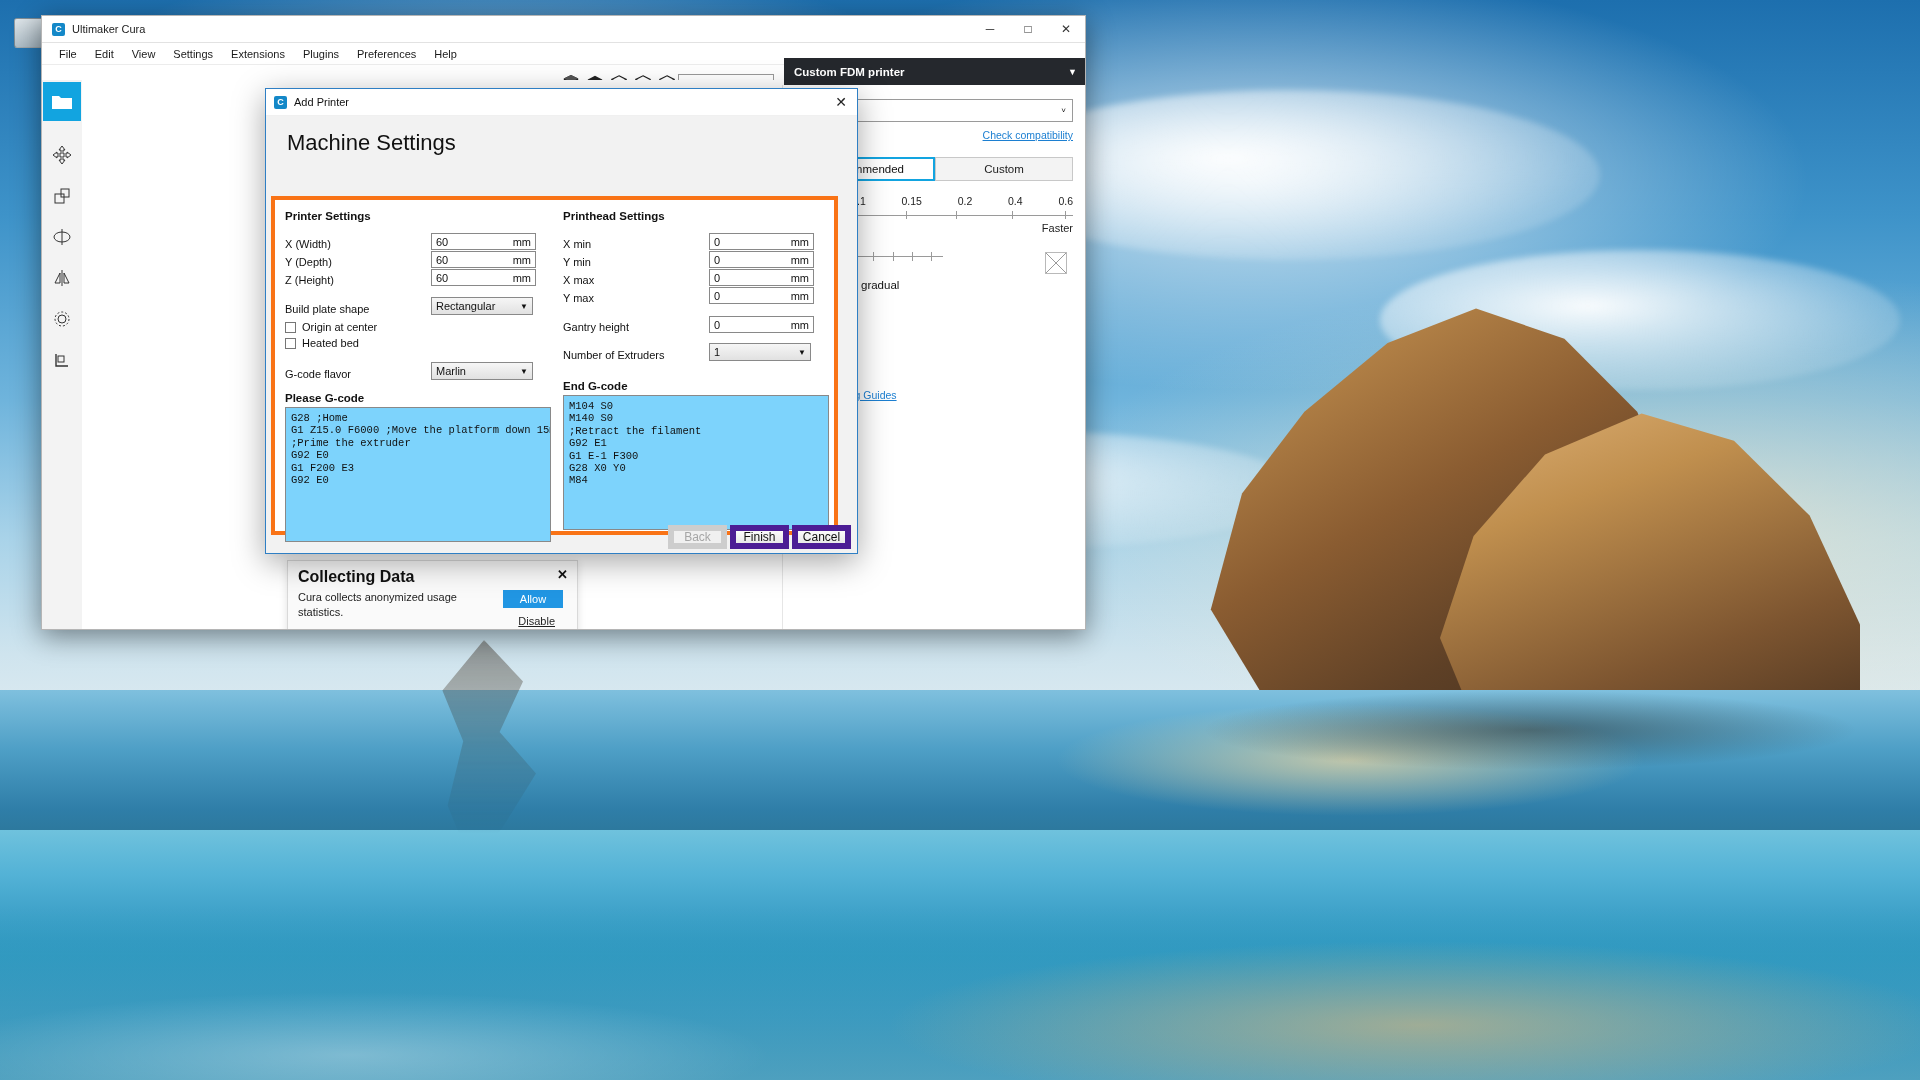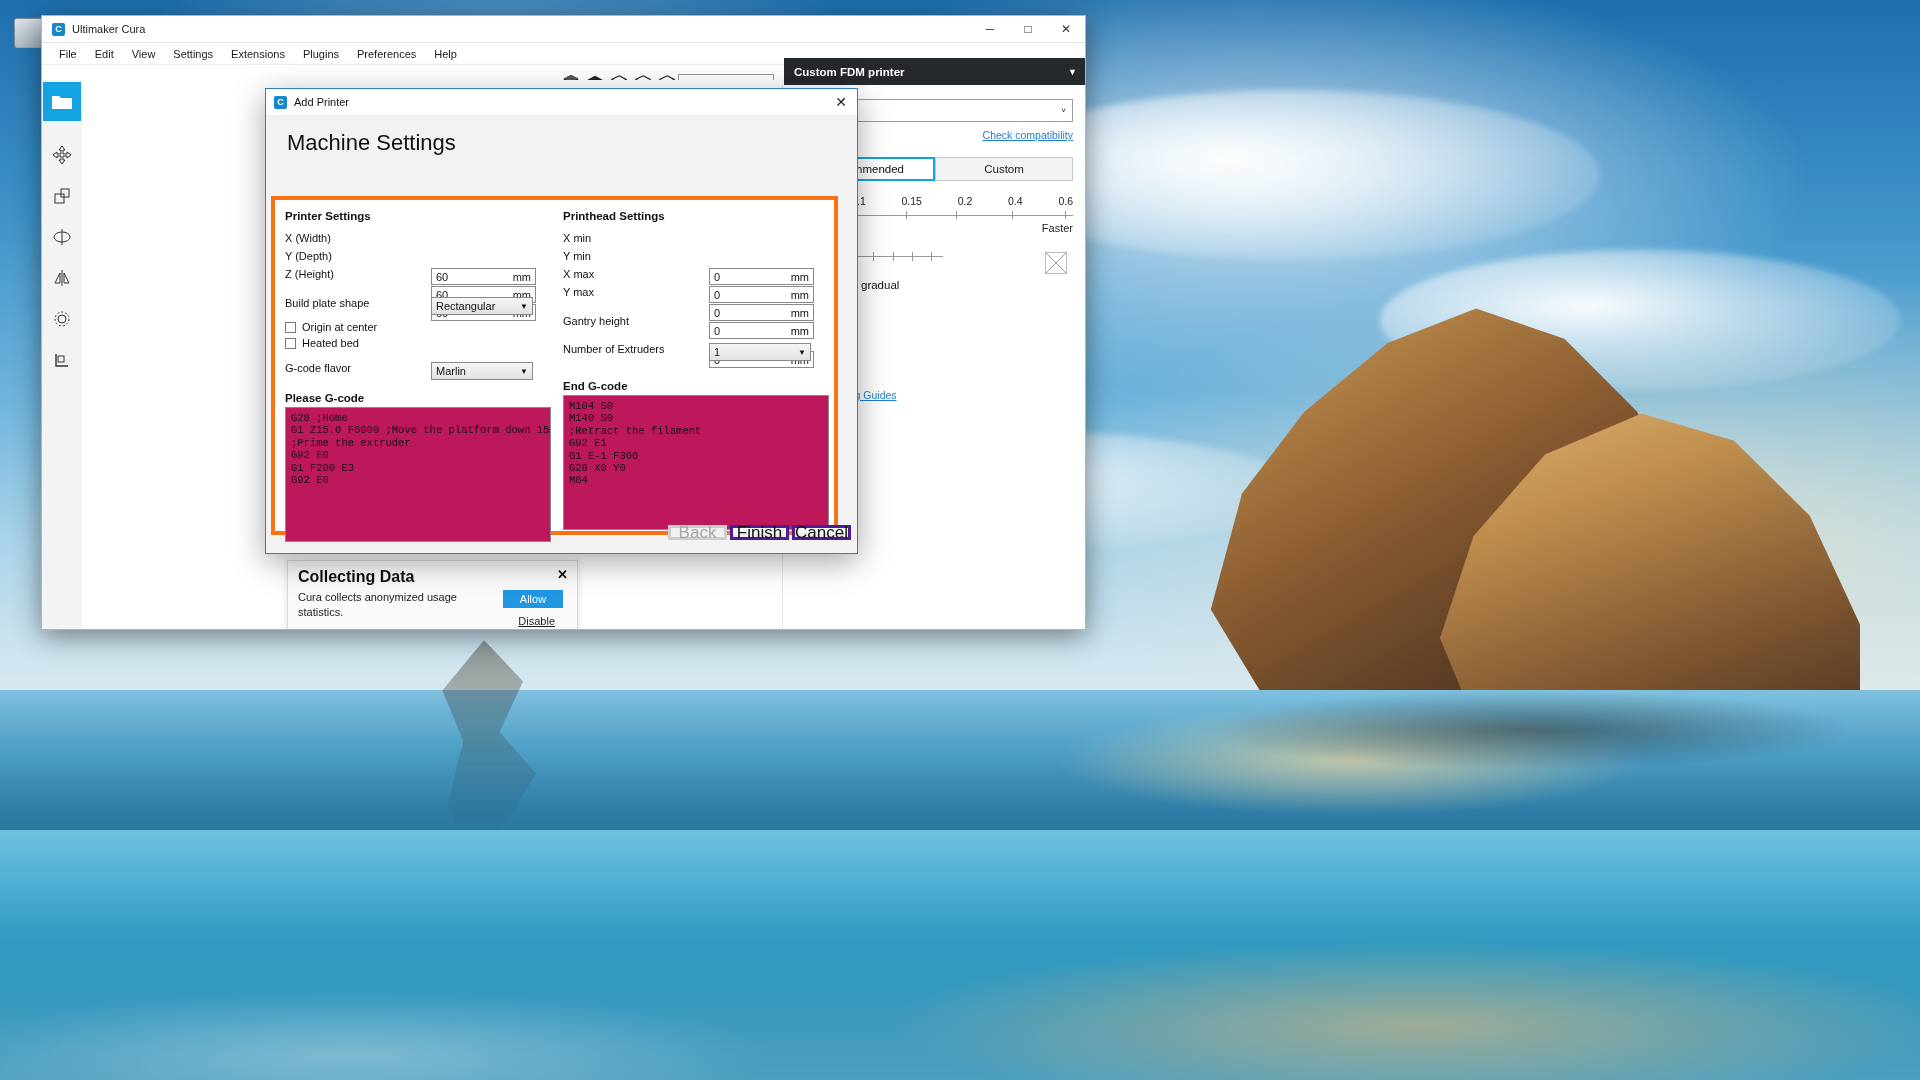--- a/index.html
+++ b/index.html
@@ -184,47 +184,47 @@
   .tabs { display: flex; padding-left: 21px; background: #f2f2f2; }
   .tab { padding: 4px 16px; font-size: 11px; border: 1px solid #c4c4c4; border-bottom: none; background: #e3e3e3; color: #1a1a1a; }
   .tab.active { background: #fff; }
   .dlg-body {
     position: absolute; left: 5px; top: 107px; right: 19px; height: 339px;
     background: #fff; border: 4px solid #f97316;
   }
   .sec-title { font-size: 11.5px; font-weight: bold; color: #111; }
   .col-left { position: absolute; left: 10px; top: 10px; width: 268px; }
   .col-right { position: absolute; left: 288px; top: 10px; width: 268px; }
-  .frow { display: flex; align-items: flex-start; height: 18px; margin-bottom: 0px; }
+  .frow { display: flex; align-items: flex-end; height: 18px; margin-bottom: 0px; }
   .flabel { font-size: 11px; color: #111; width: 146px; }
   .finput {
     width: 105px; height: 17px; border: 1px solid #898989; background: #fff;
     display: flex; align-items: center; font-size: 11px; color: #111; padding: 0 4px; justify-content: space-between; margin-top: 36px;
   }
   .finput .unit { color: #111; }
   .fselect {
     width: 102px; height: 18px; border: 1px solid #898989;
     background: linear-gradient(to bottom, #f6f6f6, #e1e1e1);
     display: flex; align-items: center; font-size: 11px; color: #111; padding: 0 4px;
   }
   .fselect .caret { margin-left: auto; font-size: 8px; }
   .chk-row { display: flex; align-items: center; gap: 6px; height: 16px; }
   .chk { width: 11px; height: 11px; border: 1px solid #767676; background: #fff; }
   .chk-label { font-size: 11px; color: #111; }
   .gcode-label { font-size: 11.5px; font-weight: bold; color: #111; margin-bottom: 3px; }
   .gcode-box {
-    width: 266px; height: 135px; border: 1px solid #898989; background: #be185d;
+    width: 266px; height: 135px; border: 1px solid #898989; background: #7dd3fc;
     font-family: "Liberation Mono", monospace; font-size: 10.5px; color: #111;
     padding: 4px 5px; white-space: pre; overflow: hidden; line-height: 1.18;
   }
   .dlg-footer { position: absolute; left: 0; right: 0; bottom: 0; height: 36px; }
   .dbtn {
-    position: absolute; top: 8px; width: 59px; height: 15px;
-    border: 3px solid #4c1d95; background: linear-gradient(to bottom, #fbfbfb, #e9e9e9);
-    font-size: 17px; color: #111; display: flex; align-items: center; justify-content: center;
+    position: absolute; top: 8px; width: 59px; height: 24px;
+    border: 6px solid #4c1d95; background: linear-gradient(to bottom, #fbfbfb, #e9e9e9);
+    font-size: 12px; color: #111; display: flex; align-items: center; justify-content: center;
   }
   .dbtn.disabled { color: #a6a6a6; background: #f0f0f0; border-color: #cdcdcd; }
 </style>
 </head>
 <body>
 
 <div id="desktop">
   <div class="sky"></div>
   <div class="cloud" style="left:60px;  top:70px;  width:420px; height:120px;"></div>
   <div class="cloud" style="left:430px; top:30px;  width:520px; height:150px;"></div>

